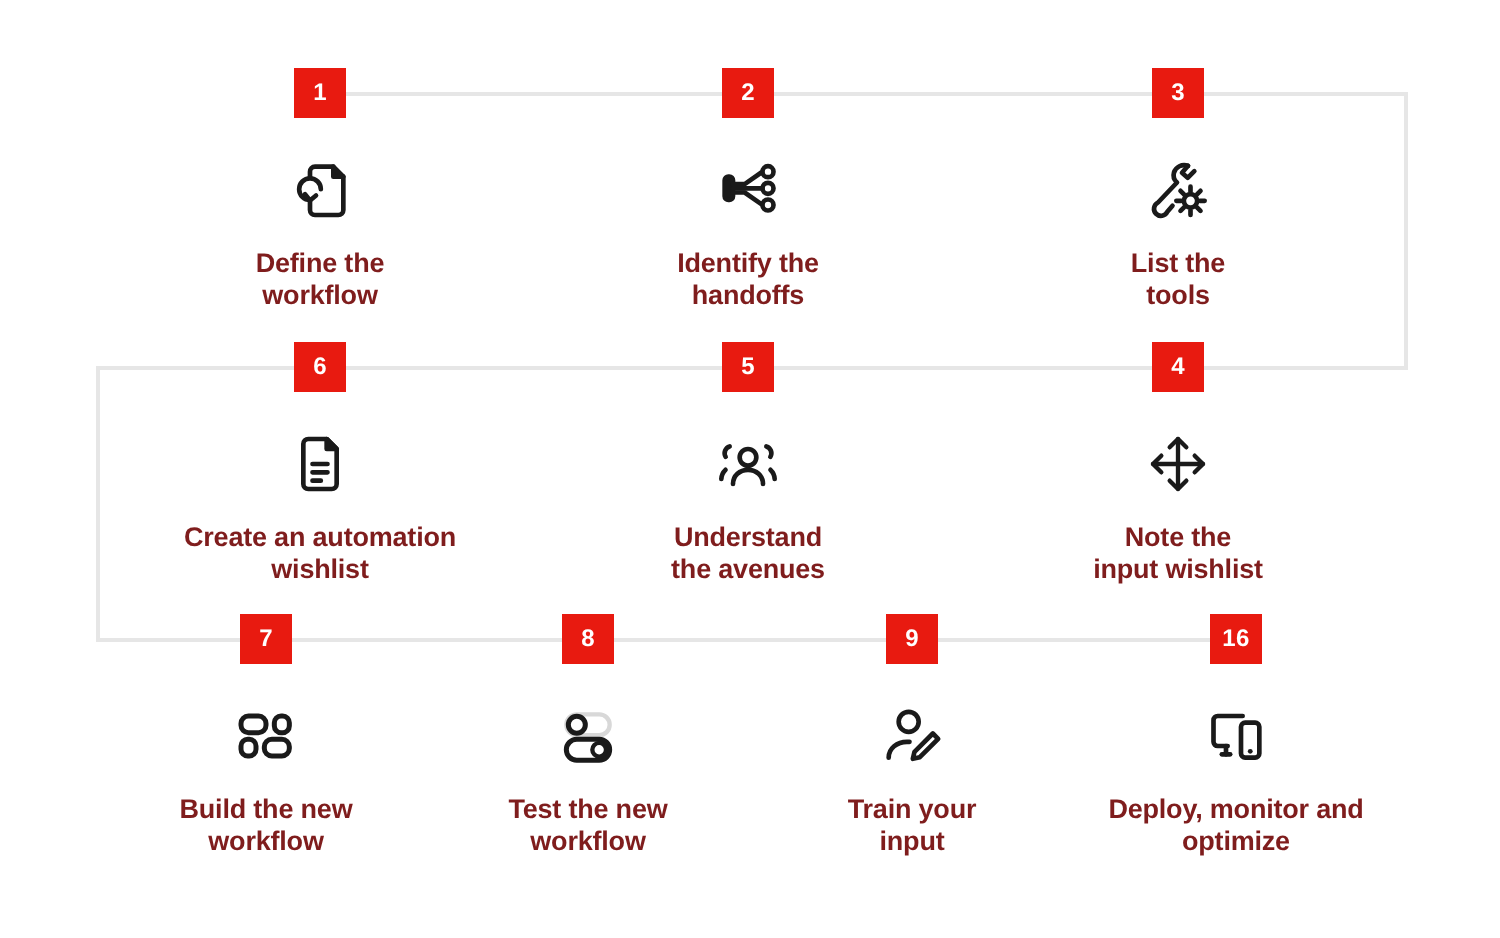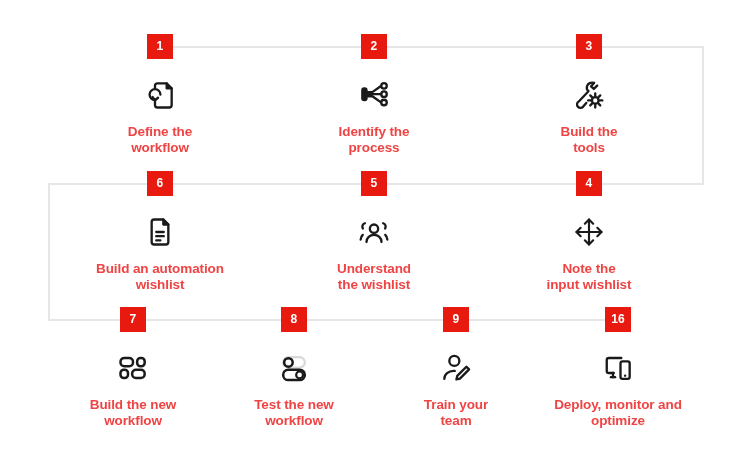--- a/index.html
+++ b/index.html
@@ -77,21 +77,21 @@
     width: 40px;
     height: 40px;
   }
   .step-label {
     position: absolute;
     top: 90px;
     left: 0;
     width: 200px;
     font-size: 13.5px;
     font-weight: bold;
-    color: #ef4444;
+    color: #7f1d1d;
     line-height: 1.22;
     letter-spacing: -0.1px;
     white-space: pre-line;
     z-index: 3;
   }
 </style>
 </head>
 <body>
 
 <div id="infographic">
@@ -126,34 +126,34 @@
         <rect x="10" y="16" width="5" height="14" rx="2.2" fill="#1a1a1a" stroke="#1a1a1a"></rect>
         <circle cx="36" cy="13" r="3.3"></circle>
         <circle cx="36" cy="23" r="3.3"></circle>
         <circle cx="36" cy="33" r="3.3"></circle>
         <path d="M15 20.5h7l10-7"></path>
         <path d="M15 23h17.5"></path>
         <path d="M15 25.5h7l10 7"></path>
       </svg>
     </div>
     <div class="step-label">Identify the
-process</div>
+handoffs</div>
   </div>
 
   <div class="step" style="left:489px; top:34px;">
     <div class="step-badge">3</div>
     <div class="step-icon">
       <svg viewBox="0 0 48 48" fill="none" stroke="#1a1a1a" stroke-width="2.8" stroke-linecap="round" stroke-linejoin="round">
         <path d="M30 9.5c-3.6-1.3-7.4 0.6-8.4 4-0.7 2.4 0.2 4.6 1.8 6L12 31.5a4.2 4.2 0 1 0 5.6 5.6l3.1-3.6"></path>
         <path d="M30 9.5l-3.6 4.2 3.4 3 4-4"></path>
         <circle cx="31.5" cy="30.5" r="4"></circle>
         <path d="M31.5 22v3M31.5 36v3M23 30.5h3M37 30.5h3M25.5 24.5l2.1 2.1M35.4 34.4l2.1 2.1M37.5 24.5l-2.1 2.1M27.6 34.4l-2.1 2.1"></path>
       </svg>
     </div>
-    <div class="step-label">Build the
+    <div class="step-label">List the
 tools</div>
   </div>
 
   <div class="step" style="left:489px; top:171px;">
     <div class="step-badge">4</div>
     <div class="step-icon">
       <svg viewBox="0 0 48 48" fill="none" stroke="#1a1a1a" stroke-width="2.6" stroke-linecap="round" stroke-linejoin="round">
         <path d="M24 9v30M9 24h30"></path>
         <path d="M19 14l5-5 5 5"></path>
         <path d="M19 34l5 5 5-5"></path>
@@ -171,33 +171,33 @@
       <svg viewBox="0 0 48 48" fill="none" stroke="#1a1a1a" stroke-width="2.8" stroke-linecap="round" stroke-linejoin="round">
         <circle cx="24" cy="20" r="5"></circle>
         <path d="M15 36c0-5 4-8.5 9-8.5s9 3.5 9 8.5"></path>
         <path d="M13 13.5a4.2 4.2 0 0 0-2.4 6.2"></path>
         <path d="M10.5 27.5A8 8 0 0 0 8 33"></path>
         <path d="M35 13.5a4.2 4.2 0 0 1 2.4 6.2"></path>
         <path d="M37.5 27.5A8 8 0 0 1 40 33"></path>
       </svg>
     </div>
     <div class="step-label">Understand
-the wishlist</div>
+the avenues</div>
   </div>
 
   <div class="step" style="left:60px; top:171px;">
     <div class="step-badge">6</div>
     <div class="step-icon">
       <svg viewBox="0 0 48 48" fill="none" stroke="#1a1a1a" stroke-width="2.8" stroke-linecap="round" stroke-linejoin="round">
         <path d="M28 9H17a3 3 0 0 0-3 3v24a3 3 0 0 0 3 3h14a3 3 0 0 0 3-3V15z"></path>
         <path d="M28 9l6 6h-6z" fill="#1a1a1a"></path>
         <path d="M19.5 24h9M19.5 29h9M19.5 34h5"></path>
       </svg>
     </div>
-    <div class="step-label">Build an automation
+    <div class="step-label">Create an automation
 wishlist</div>
   </div>
 
   <div class="step" style="left:33px; top:307px;">
     <div class="step-badge">7</div>
     <div class="step-icon">
       <svg viewBox="0 0 48 48" fill="none" stroke="#1a1a1a" stroke-width="3" stroke-linecap="round" stroke-linejoin="round">
         <rect x="9" y="12" width="15" height="10" rx="4.5"></rect>
         <rect x="29" y="12" width="9" height="10" rx="4"></rect>
         <rect x="9" y="26" width="9" height="10" rx="4"></rect>
@@ -225,21 +225,21 @@
   <div class="step" style="left:356px; top:307px;">
     <div class="step-badge">9</div>
     <div class="step-icon">
       <svg viewBox="0 0 48 48" fill="none" stroke="#1a1a1a" stroke-width="2.8" stroke-linecap="round" stroke-linejoin="round">
         <circle cx="22" cy="15.5" r="6"></circle>
         <path d="M10 37c0-5.5 5-9.5 11-9.5h1.5"></path>
         <path d="M36.5 22.5l3.2 3.2-11 11-4.2 1 1-4.2z"></path>
       </svg>
     </div>
     <div class="step-label">Train your
-team</div>
+input</div>
   </div>
 
   <div class="step" style="left:518px; top:307px;">
     <div class="step-badge">16</div>
     <div class="step-icon">
       <svg viewBox="0 0 48 48" fill="none" stroke="#1a1a1a" stroke-width="2.8" stroke-linecap="round" stroke-linejoin="round">
         <path d="M28 12H13a2.5 2.5 0 0 0-2.5 2.5v13A2.5 2.5 0 0 0 13 30h6"></path>
         <path d="M15.5 35h5"></path>
         <path d="M18 30v5"></path>
         <rect x="27" y="16" width="11" height="21" rx="2.5"></rect>

